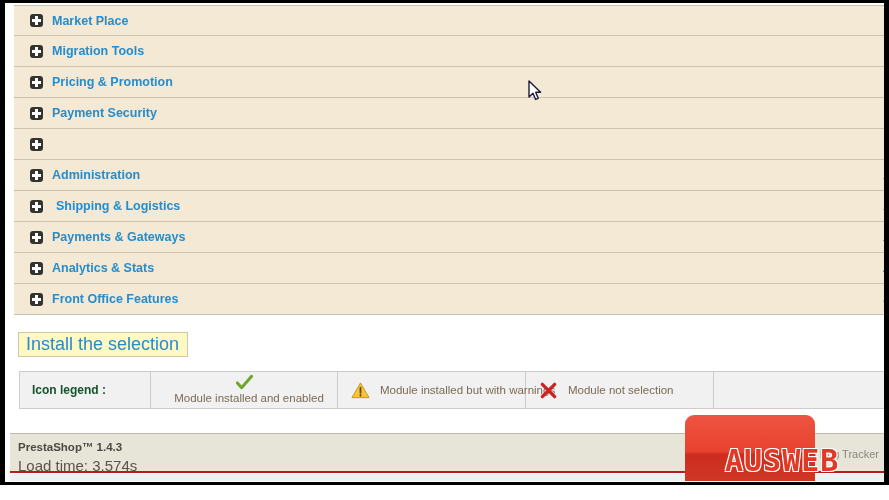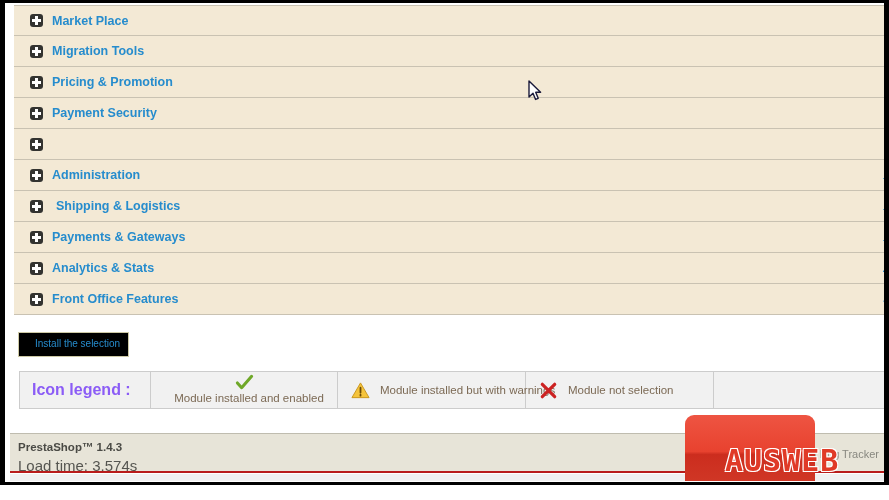--- a/index.html
+++ b/index.html
@@ -115,26 +115,26 @@
   }
 
   
   #action-buttons {
     position: absolute;
     left: 13px; top: 329px;
     display: flex;
     gap: 4px;
   }
   .action-button {
-    background: #000000;
+    background: #fef9c3;
     border: 1px solid #CDC9A5;
     color: #268CCD;
-    font-size: 10px;
+    font-size: 18px;
     font-family: "Liberation Sans", sans-serif;
-    padding: 4px 8px 5px 16px;
+    padding: 4px 8px 5px 7px;
     cursor: pointer;
     line-height: 14px;
   }
 
   
   #icon-legend {
     position: absolute;
     left: 14px; top: 368px;
     width: 880px;
     height: 38px;
@@ -151,22 +151,22 @@
     padding: 0 12px;
     box-sizing: border-box;
     white-space: nowrap;
   }
   #legend-title-cell {
     width: 130px;
     border-right: none;
   }
   .legend-title-text {
     font-weight: bold;
-    color: #8b5cf6;
-    font-size: 16px;
+    color: #14532d;
+    font-size: 12px;
     text-align: center;
   }
   .legend-item-cell {
     width: 188px;
   }
   .legend-text {
     color: #7C6A55;
     font-size: 11.5px;
     margin-left: 10px;
   }

